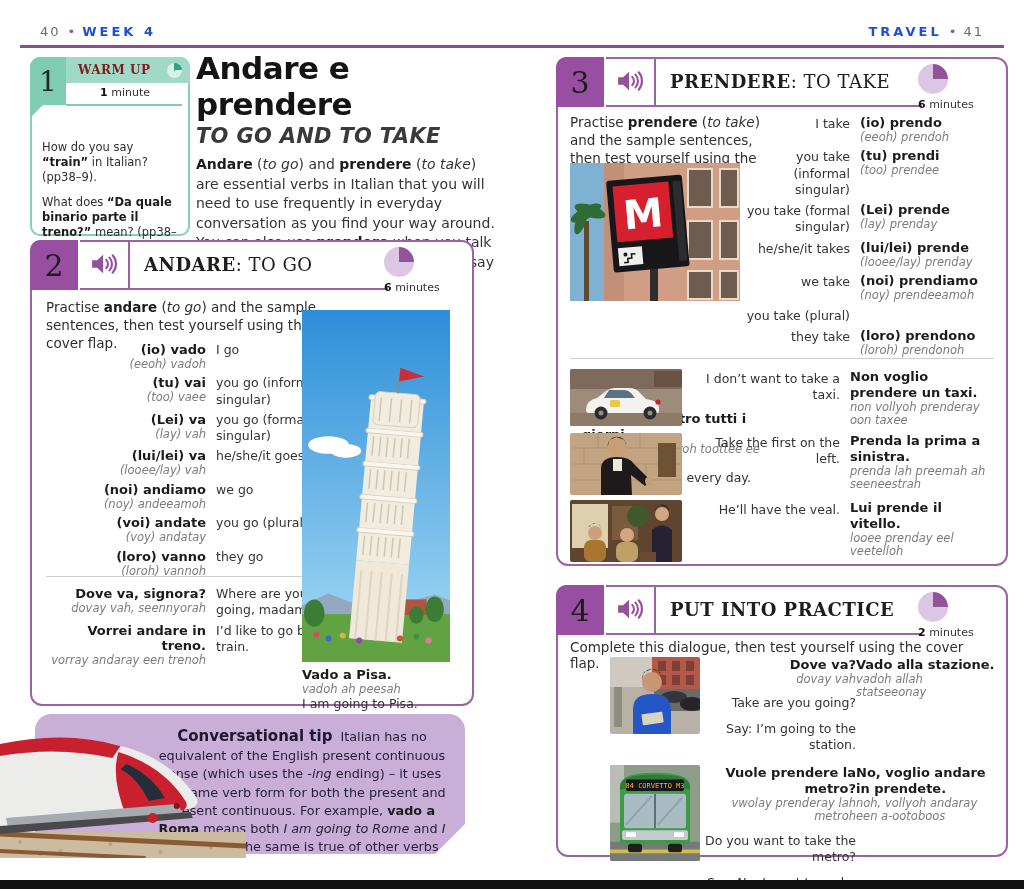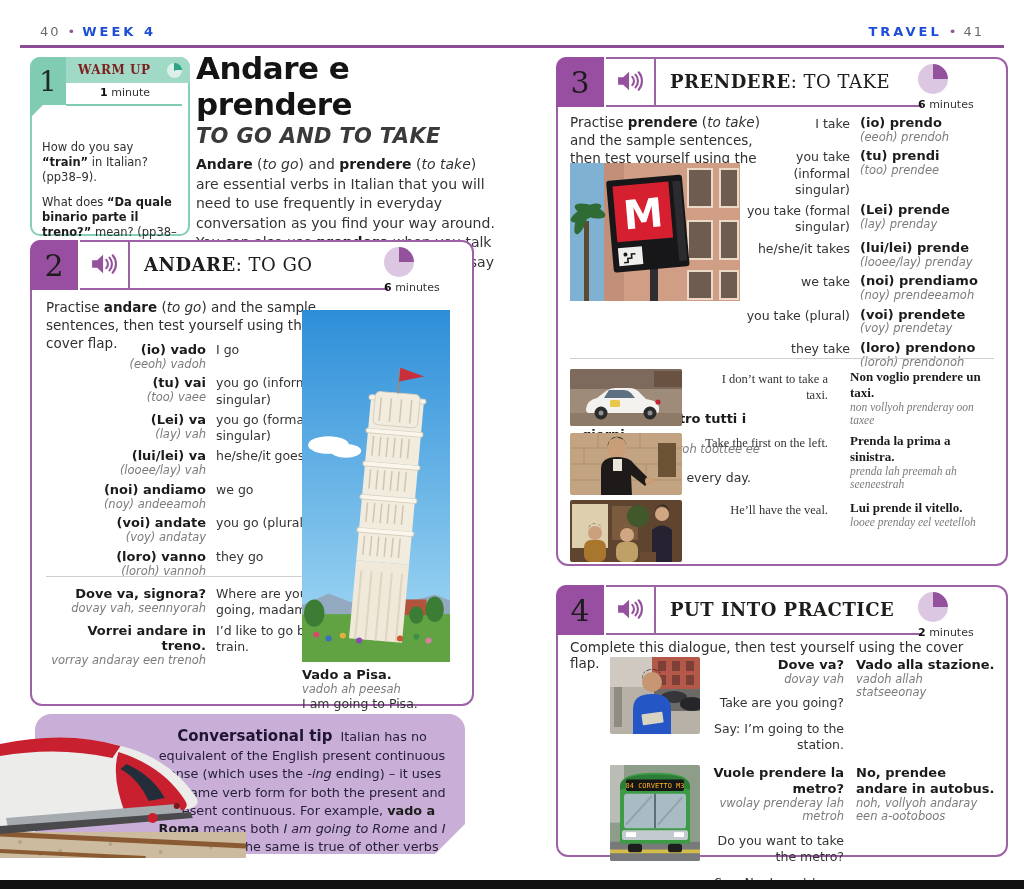--- a/index.html
+++ b/index.html
@@ -89,32 +89,32 @@
   .metro-fig{position:absolute;left:12px;top:104px;width:170px;margin:0;}
   .metro-fig svg{width:170px;height:138px;display:block;}
   .metro-cap{position:absolute;left:12px;top:248px;width:216px;}
   .metro-cap .it,.metro-cap .pron,.metro-cap .enc{display:block;}
   .conj3{position:absolute;right:12px;top:56px;width:256px;}
   .crow3{display:grid;grid-template-columns:112px 134px;column-gap:10px;margin-bottom:4px;}
   .crow3 .enc{text-align:right;padding-top:1px;}
   .itc2 .it,.itc2 .pron{display:block;}
   .s3 .div1{position:absolute;left:12px;right:12px;top:299px;height:1px;background:#cfcfcf;}
   .phr3{position:absolute;left:12px;right:12px;top:310px;}
-  .prow3{display:grid;grid-template-columns:112px 1fr 144px;column-gap:22px;margin-bottom:5px;align-items:start;font-family:Liberation Serif, serif;}
+  .prow3{display:grid;grid-template-columns:112px 1fr 144px;column-gap:10px;margin-bottom:5px;align-items:start;}
   .prow3 .enc{text-align:right;padding-top:2px;}
   .ph{width:100%;}
   .ph svg{width:100%;height:100%;display:block;}
   .prow3 .ph,.dlg .ph{border-radius:2px;overflow:hidden;}
   .ph-taxi{height:57px;} .ph-man-pointing{height:62px;} .ph-restaurant{height:62px;}
   .ph-man-with-map{height:77px;} .ph-green-bus{height:96px;}
 
   
   .s4 .s-intro4{position:absolute;left:12px;top:52px;width:424px;font-size:13.5px;margin:0;color:#2f2f2f;}
   .dlgs{position:absolute;left:12px;right:10px;top:70px;}
-  .dlg{display:grid;grid-template-columns:90px 1fr 140px;column-gap:12px;margin-bottom:12px;align-items:start;margin-left:40px;}
+  .dlg{display:grid;grid-template-columns:90px 1fr 140px;margin-bottom:12px;align-items:start;margin-left:40px;}
   .dlg .mid{text-align:right;}
   .dlg .q-en,.dlg .say{font-size:12.5px;color:#333;margin-top:9px;line-height:1.3;}
   .ans .it,.ans .pron{display:block;}
 
   .bottombar{position:absolute;left:0;top:880px;width:1024px;height:9px;background:#121212;}
 </style>
 </head>
 <body>
 
 <div class="page">
@@ -429,24 +429,20 @@
         <div class="crow3">
           <div class="enc">we take</div>
           <div class="itc2">
             <span class="it">(noi) prendiamo</span>
             <span class="pron">(noy) prendeeamoh</span>
           </div>
         </div>
 
         <div class="crow3">
           <div class="enc">you take (plural)</div>
-          <div class="itc2">
-            <span class="it">(voi) prendete</span>
-            <span class="pron">(voy) prendetay</span>
-          </div>
         </div>
 
         <div class="crow3">
           <div class="enc">they take</div>
           <div class="itc2">
             <span class="it">(loro) prendono</span>
             <span class="pron">(loroh) prendonoh</span>
           </div>
         </div>
 
@@ -607,21 +603,21 @@
               <rect x="58" y="82" width="14" height="9" rx="3" fill="#1e1e1e"></rect>
             </svg>
           </div>
           <div class="mid">
             <div class="it">Vuole prendere la metro?</div>
             <div class="pron">vwolay prenderay lah metroh</div>
             <div class="q-en">Do you want to take the metro?</div>
             <div class="say">Say: No, I want to go by bus.</div>
           </div>
           <div class="ans">
-            <span class="it">No, prendee andare in autobus.</span>
+            <span class="it">No, voglio andare in prendete.</span>
             <span class="pron">noh, vollyoh andaray een a-ootoboos</span>
           </div>
         </div>
 
     </div>
   </section>
 
   <div class="bottombar"></div>
 </div>
 

